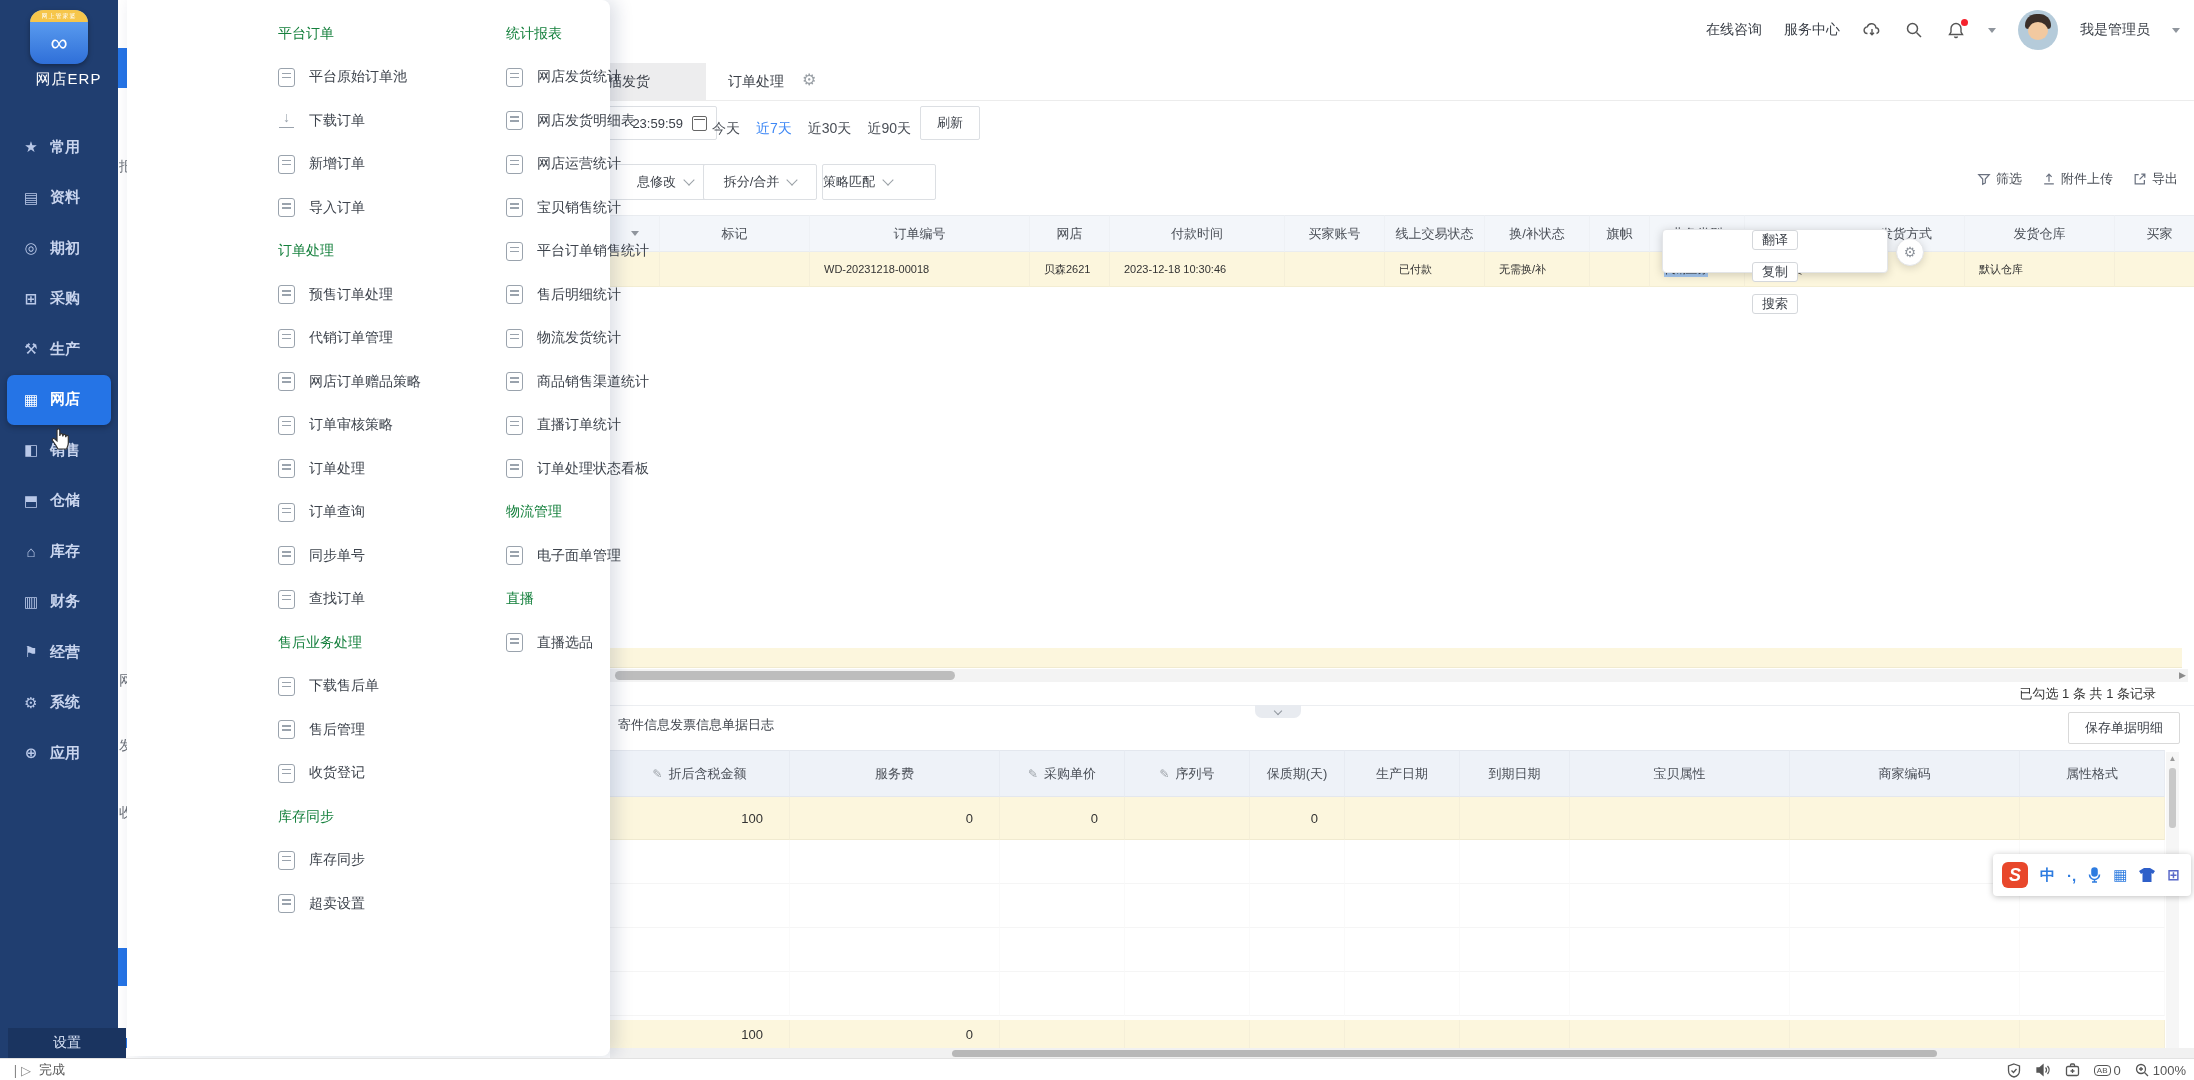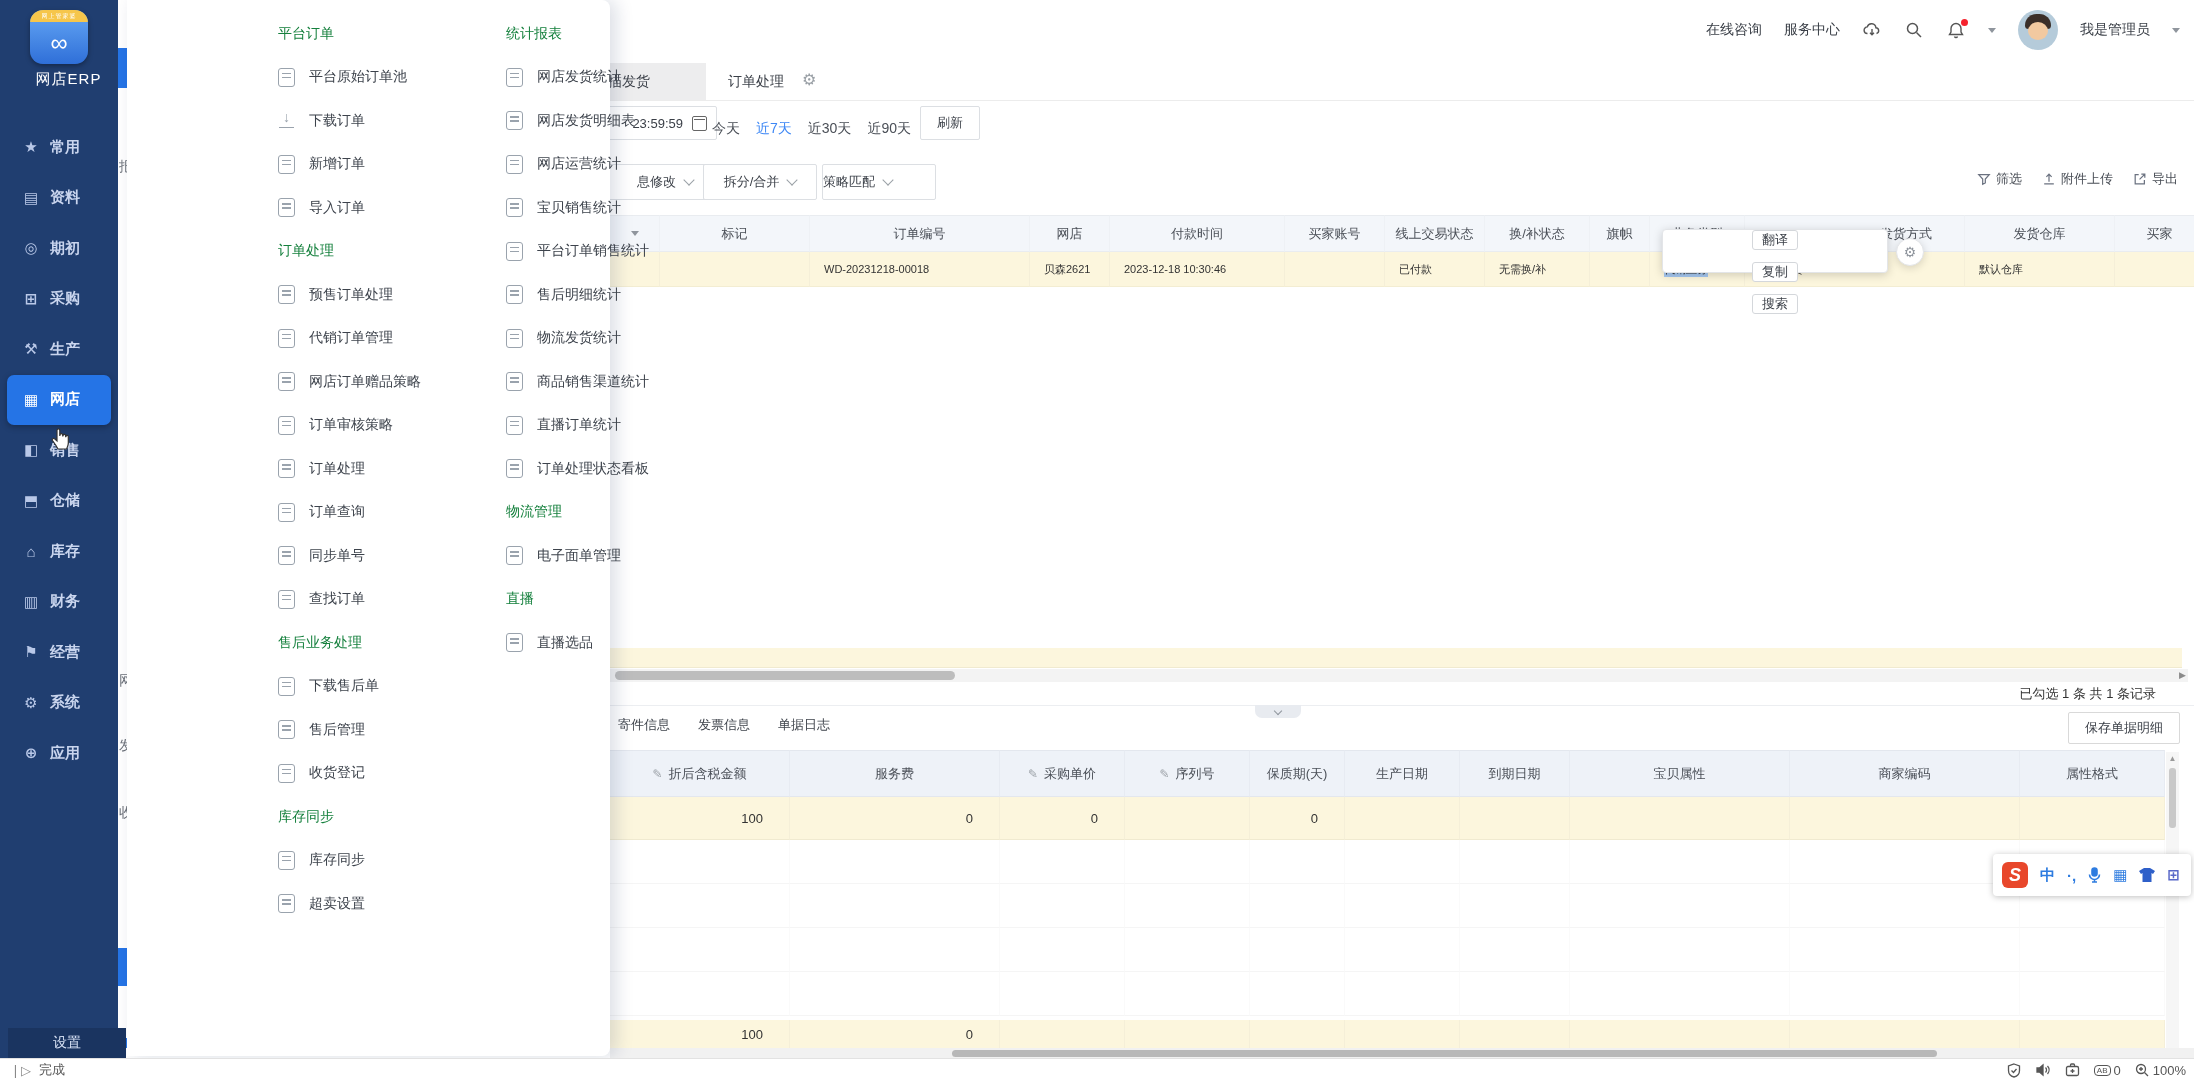--- a/index.html
+++ b/index.html
@@ -92,21 +92,21 @@
             box-shadow:0 2px 8px rgba(0,0,0,.15);color:#8f959d;font-size:14px;display:flex;align-items:center;justify-content:center;z-index:6;cursor:pointer;}
   .yellow-band{position:absolute;left:610px;top:648px;right:12px;height:19px;background:#fcf6dd;border-bottom:1px solid #f0ead0;}
   .hscroll1{position:absolute;left:610px;top:669px;right:6px;height:13px;background:#f3f3f3;}
   .hscroll1 .thumb{position:absolute;left:5px;top:2px;width:340px;height:9px;background:#bdbdbd;border-radius:5px;}
   .hscroll1 .arr{position:absolute;right:2px;top:1px;color:#8a8a8a;font-size:9px;}
   .count-line{position:absolute;right:38px;top:685px;font-size:13px;color:#333;}
   .divider{position:absolute;left:610px;top:705px;right:0;border-top:1px solid #eceef1;}
   .collapse-pill{position:absolute;left:1255px;top:705px;width:46px;height:13px;background:#e8ebf0;border-radius:0 0 7px 7px;
                  display:flex;align-items:center;justify-content:center;cursor:pointer;}
   .collapse-pill .vchev{width:5px;height:5px;margin-top:-2px;border-color:#8f959d;}
-  .detail-tabs{position:absolute;left:618px;top:716px;display:flex;gap:28px;font-size:13px;color:#3f444c;}
+  .detail-tabs{position:absolute;left:618px;top:716px;display:flex;font-size:13px;color:#3f444c;}
   .dtab{cursor:pointer;}
   .save-btn{position:absolute;right:14px;top:712px;height:30px;padding:0 16px;border:1px solid #d9d9d9;border-radius:2px;background:#fff;
             font-size:13px;color:#3a3f47;display:flex;align-items:center;cursor:pointer;}
   
   .dgrid{position:absolute;left:610px;top:750px;right:14px;overflow:hidden;}
   .dh{height:45px;background:#eef2f8;border-top:1px solid #e3e7ee;border-bottom:1px solid #e3e7ee;border-right:1px solid #e7ebf2;
       display:flex;align-items:center;justify-content:center;gap:6px;font-size:13px;color:#4a4f57;}
   .pencil{color:#9aa0a6;font-size:12px;}
   .dc{height:43px;background:#fcf6dd;border-bottom:1px solid #f0ead0;border-right:1px solid #f5efd8;display:flex;align-items:center;
       justify-content:flex-end;padding-right:26px;font-size:13px;color:#333;box-sizing:border-box;}

